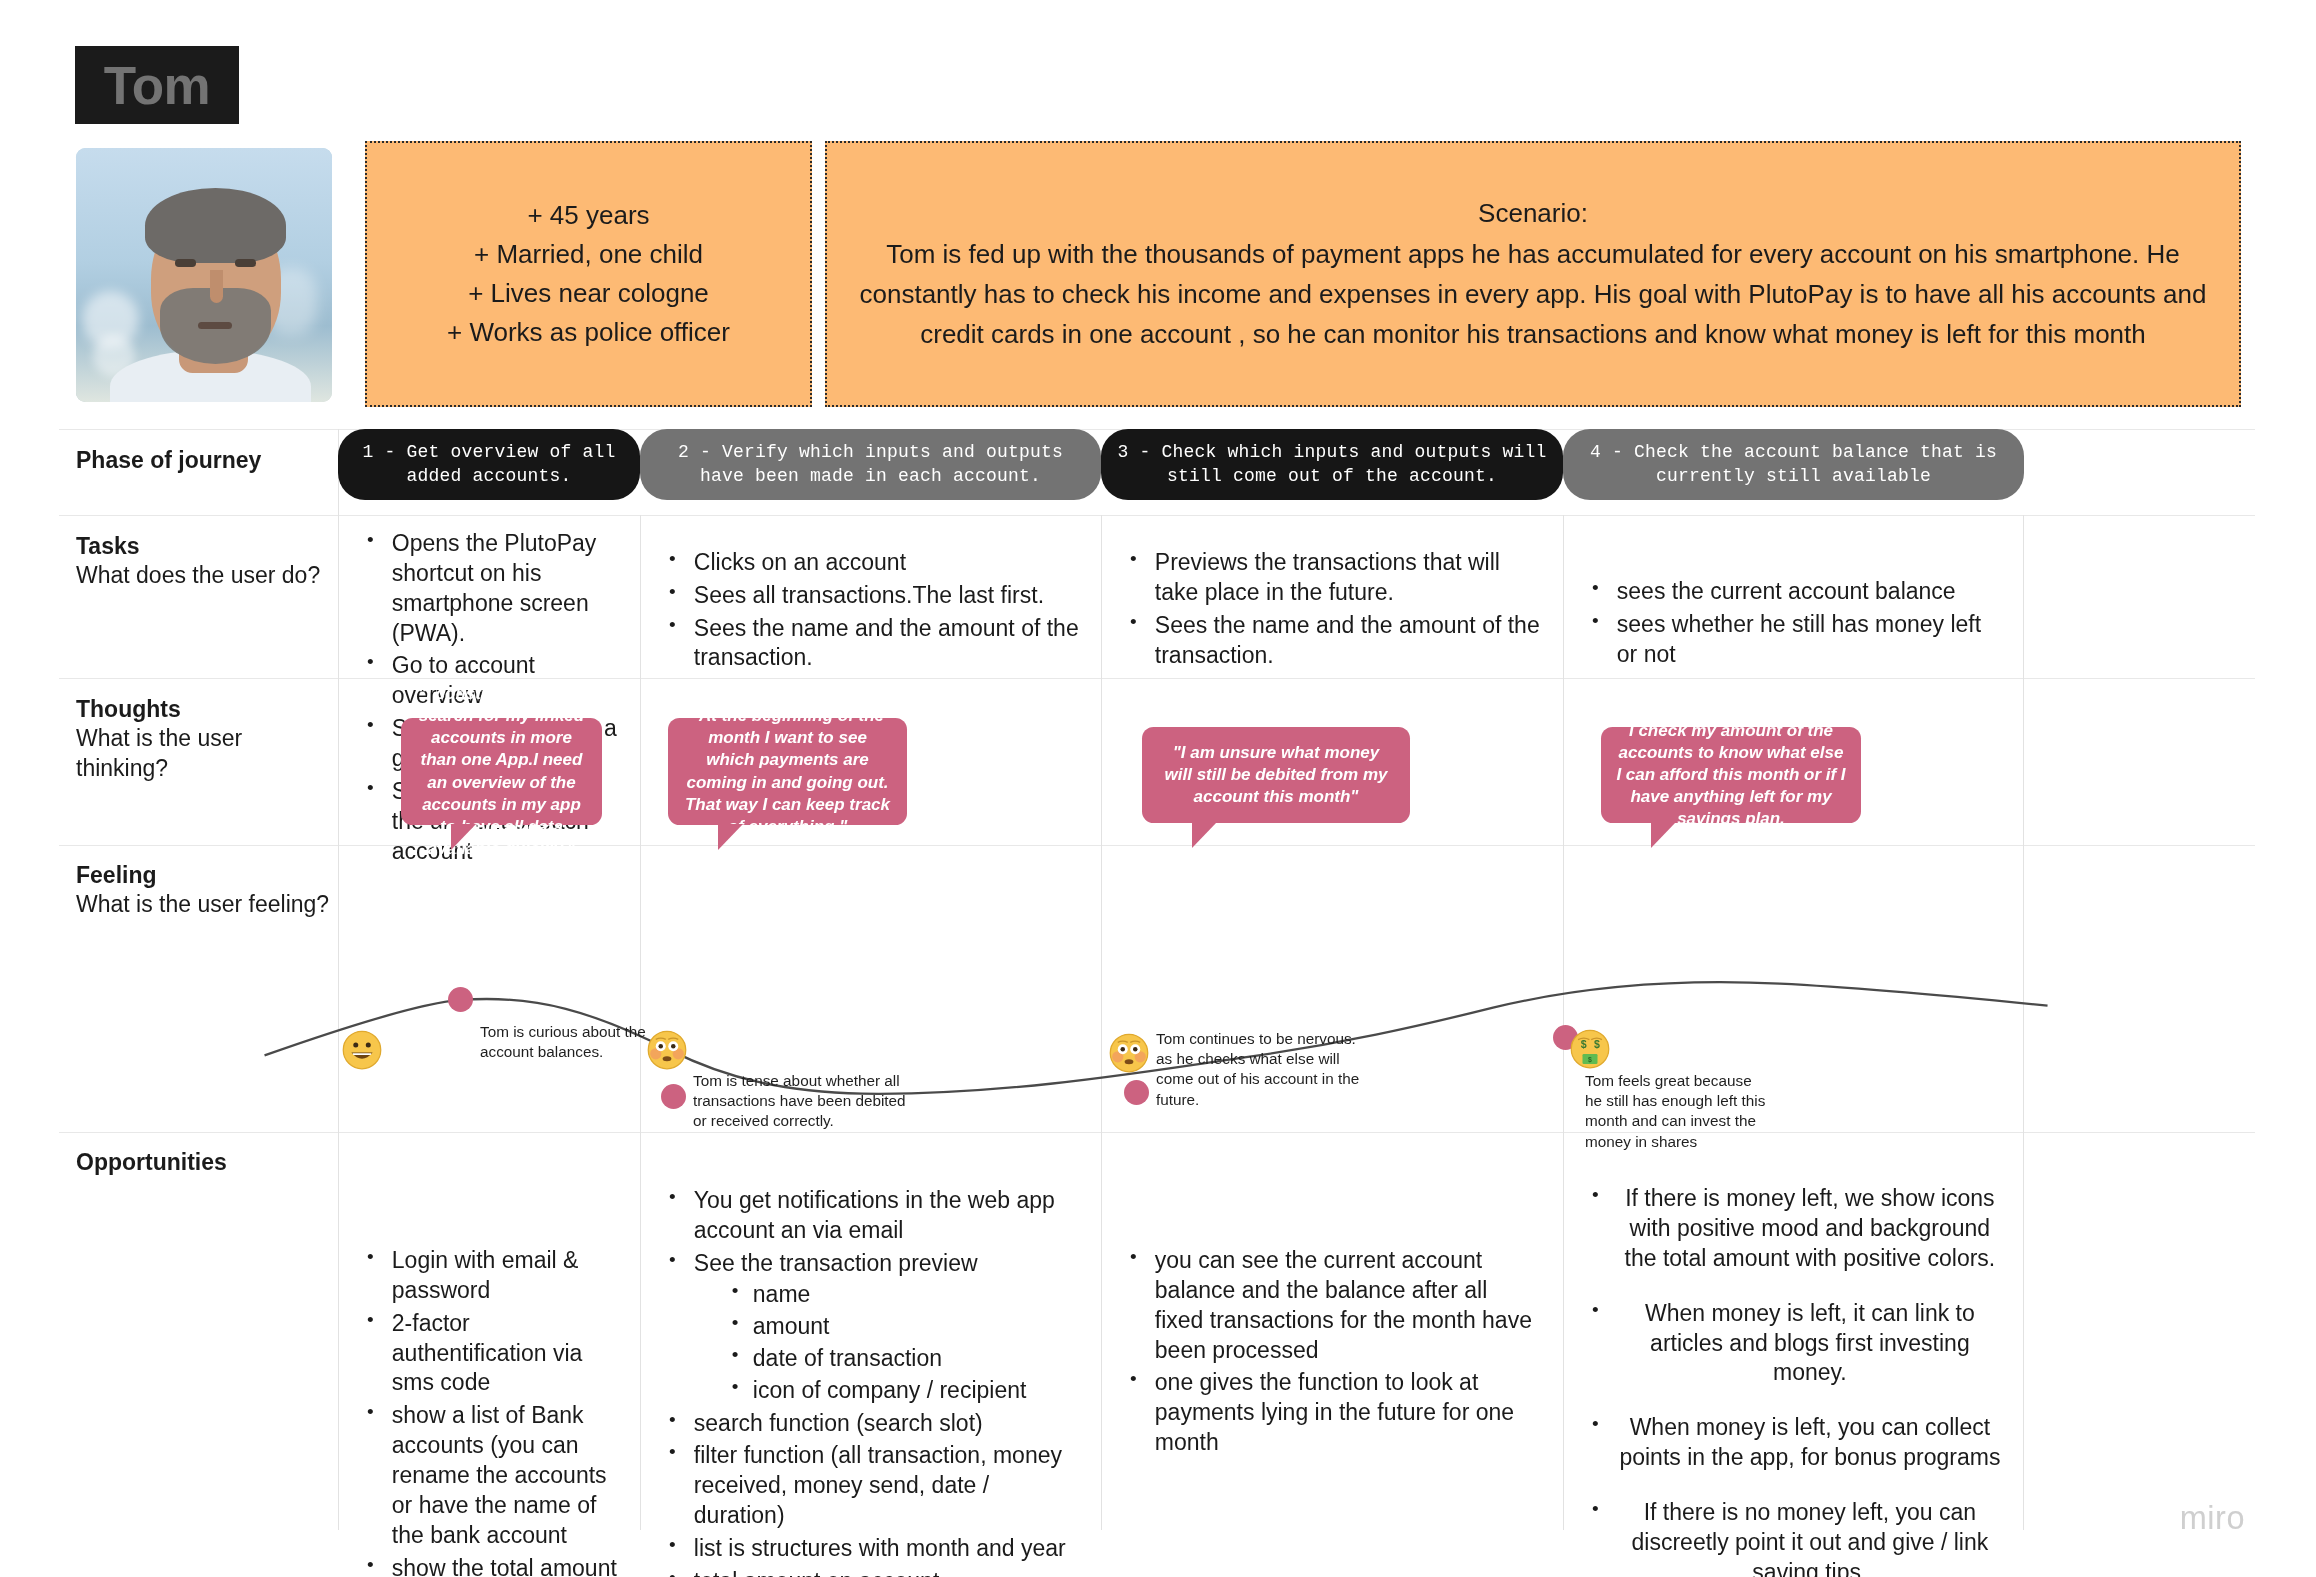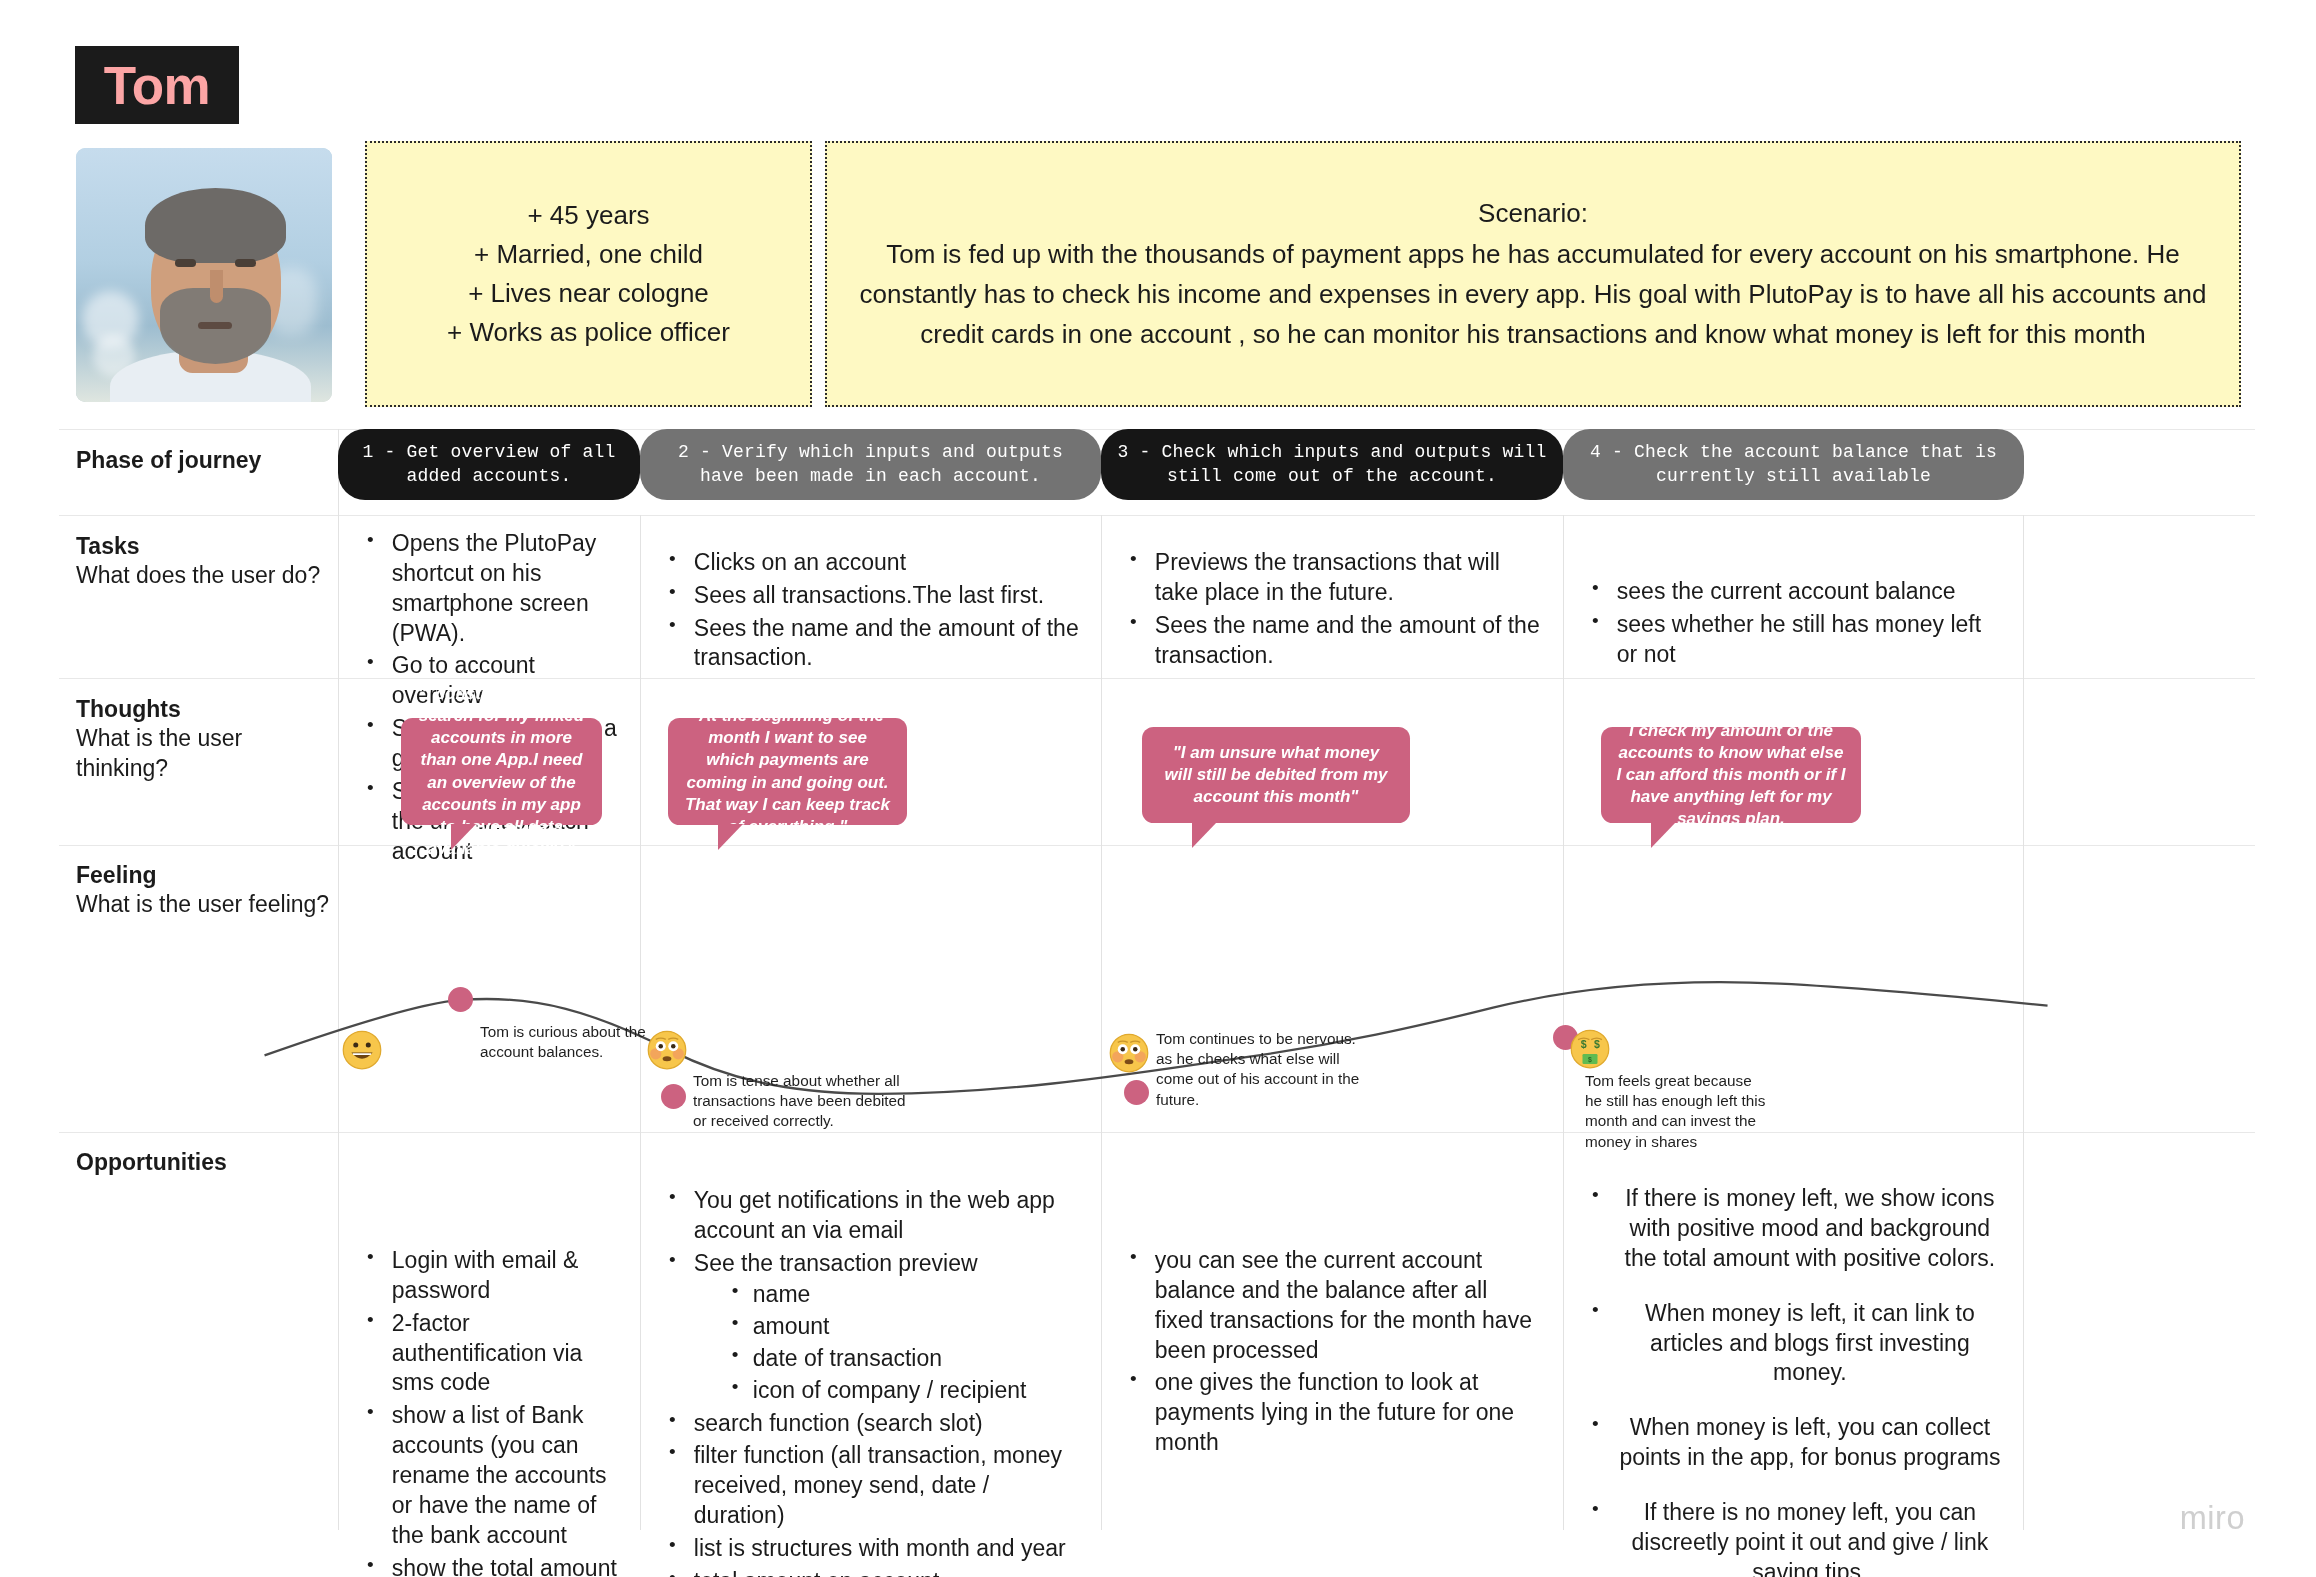--- a/index.html
+++ b/index.html
@@ -10,21 +10,21 @@
     font-family: "Liberation Sans", sans-serif;
     color: #1a1a1a;
     overflow: hidden;
   }
   .page { position: relative; width: 2316px; height: 1577px; }
 
   
   .name-badge {
     position: absolute; left: 75px; top: 46px;
     width: 164px; height: 78px;
-    background: #1b1b1b; color: #fca5a5;
+    background: #1b1b1b; color: #737373;
     display: flex; align-items: center; justify-content: center;
     font-size: 53px; font-weight: 700; letter-spacing: -0.5px;
   }
   .photo {
     position: absolute; left: 76px; top: 148px;
     width: 256px; height: 254px; border-radius: 9.6px;
     overflow: hidden;
     background: linear-gradient(170deg,#bcd6e4 0%,#a8c6d8 32%,#93b3c6 58%,#cfd9d4 100%);
   }
   .photo .sky { position:absolute; inset:0;
@@ -50,21 +50,21 @@
   .photo .eyeL { position:absolute; left:99px; top:111px; width:21px; height:7.6px;
     background:#4a3f37; border-radius:3.8px; }
   .photo .eyeR { position:absolute; left:159px; top:111px; width:21px; height:7.6px;
     background:#4a3f37; border-radius:3.8px; }
   .photo .nose { position:absolute; left:134px; top:122px; width:13.4px; height:32.5px;
     background:#bf8e6d; border-radius:0 0 7.6px 7.6px; }
 
   .dotted-box {
     position: absolute;
     border: 2.9px dotted #2b2b2b;
-    background: #fef9c3;
+    background: #fdba74;
     display: flex; align-items: center; justify-content: center;
   }
   #demographics-box { left: 365px; top: 141px; width: 447px; height: 266px; }
   #scenario-box     { left: 825px; top: 141px; width: 1416px; height: 266px; }
 
   .demo-text {
     font-size: 26px; line-height: 1.50; text-align: center; color:#1b1b1b;
     white-space: pre-line;
   }
   .scenario-inner { padding: 0 25px; text-align: center; }

